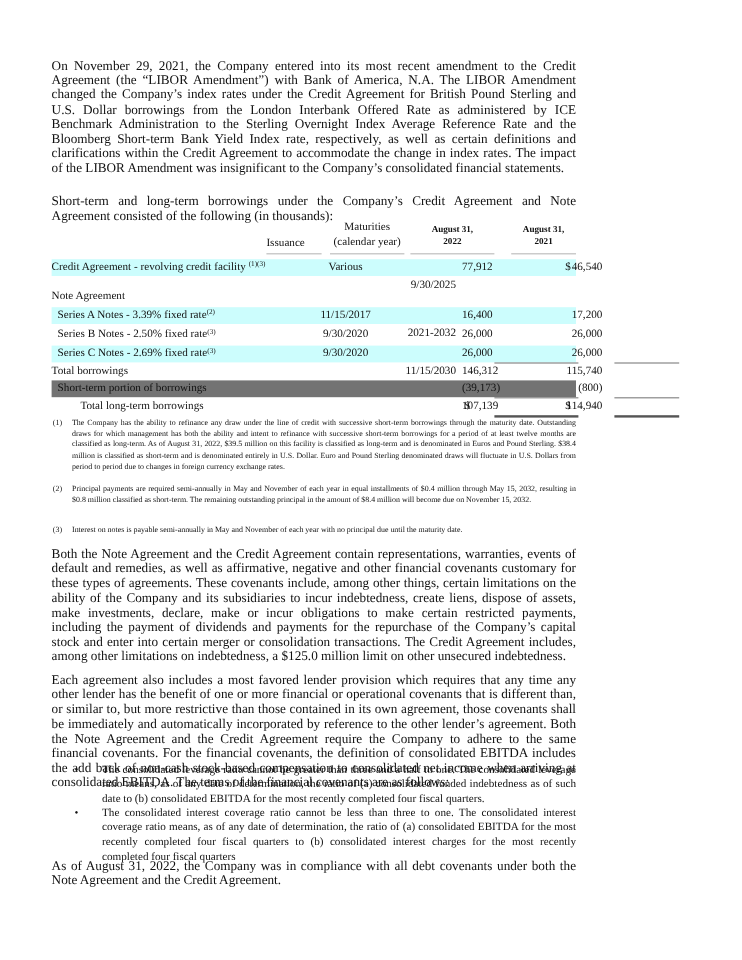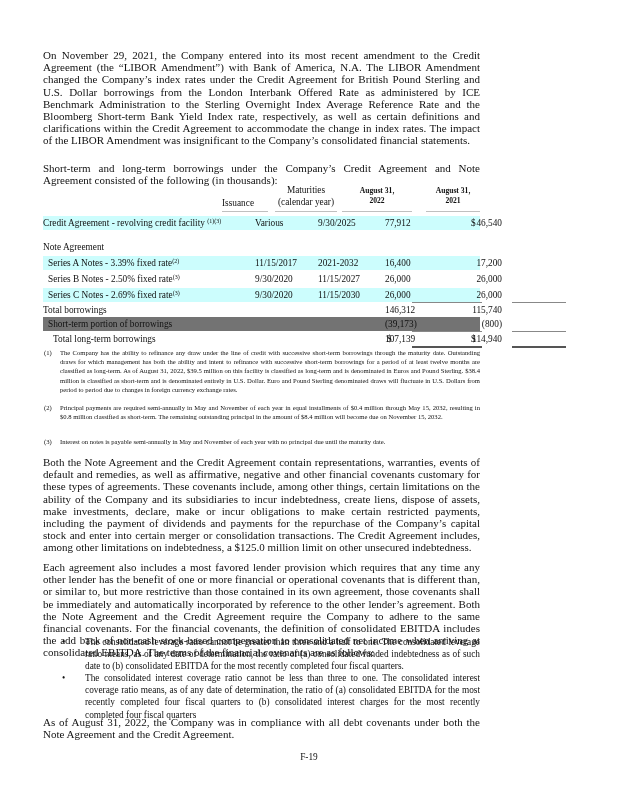--- a/index.html
+++ b/index.html
@@ -20,23 +20,23 @@
   .hdr-issuance { position: absolute; left: 222px; top: 198px; width: 46px; text-align: left; font-size: 9.3px; }
   .hdr-maturities { position: absolute; left: 275px; top: 184px; width: 62px; text-align: center; font-size: 9.3px; line-height: 12px; }
   .hdr-aug22 { position: absolute; left: 342px; top: 186px; width: 70px; text-align: center; font-size: 7.6px; font-weight: bold; line-height: 10px; }
   .hdr-aug21 { position: absolute; left: 426px; top: 186px; width: 54px; text-align: center; font-size: 7.6px; font-weight: bold; line-height: 10px; }
   .hline { position: absolute; height: 1px; background: #bfbfbf; }
   .row { position: absolute; left: 43px; width: 437px; height: 14px; font-size: 9.3px; line-height: 14px; }
   .row.hl { background: #ccfdfd; }
   .cell { position: absolute; top: 0; white-space: nowrap; }
   .c-label { left: 0; }
   .c-label.ind1 { left: 5px; }
-  .c-label.ind2 { left: 10px; text-align: right; }
-  .c-iss { left: 212px; width: 46px; text-align: left; }
-  .c-mat { left: 275px; width: 62px; text-align: left; }
+  .c-label.ind2 { left: 24px; text-align: right; }
+  .c-iss { left: 222px; width: 46px; text-align: center; }
+  .c-mat { left: 275px; width: 62px; text-align: right; margin-top: 15px; }
   .c-v22 { left: 342px; width: 58px; text-align: left; }
   .c-v21 { left: 405px; width: 54px; text-align: right; }
   .c-d22 { left: 344px; }
   .c-d21 { left: 428px; }
   sup { font-size: 6px; vertical-align: 3px; line-height: 0; }
   .uline { position: absolute; height: 1px; background: #888; }
   .dline { position: absolute; height: 2px; background: #555; }
 
   
   .fn { position: absolute; left: 60px; width: 420px; font-size: 6.6px; line-height: 9.2px; text-align: justify; }
@@ -164,14 +164,13 @@
     <span class="dot">•</span>
     <span>The consolidated leverage ratio cannot be greater than three and a half to one. The consolidated leverage ratio means, as of any date of determination, the ratio of (a) consolidated funded indebtedness as of such date to (b) consolidated EBITDA for the most recently completed four fiscal quarters.</span>
   </div>
   <div class="bullet b2">
     <span class="dot">•</span>
     <span>The consolidated interest coverage ratio cannot be less than three to one. The consolidated interest coverage ratio means, as of any date of determination, the ratio of (a) consolidated EBITDA for the most recently completed four fiscal quarters to (b) consolidated interest charges for the most recently completed four fiscal quarters</span>
   </div>
 
   <p class="para p5">As of August 31, 2022, the Company was in compliance with all debt covenants under both the Note Agreement and the Credit Agreement.</p>
 
-  <div class="pagenum">F-19</div>
 </div>
 
 </body></html>

